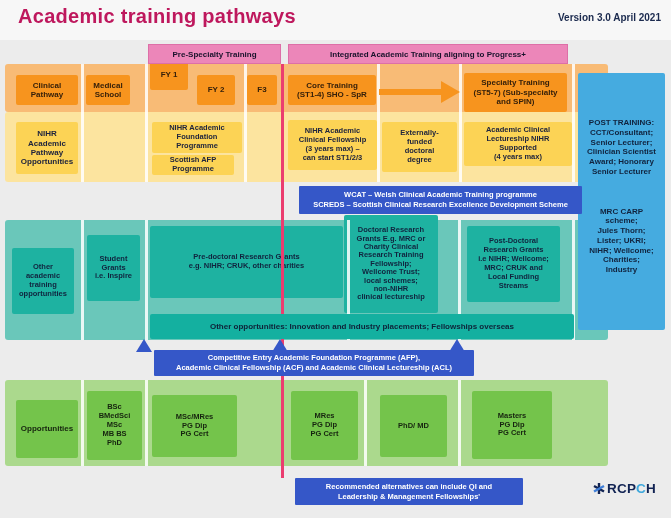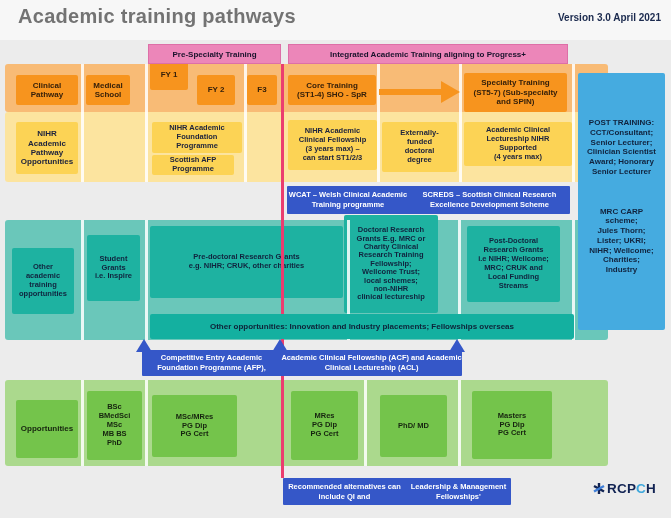--- a/index.html
+++ b/index.html
@@ -1,38 +1,38 @@
 <!DOCTYPE html>
 <html><head>
 <meta charset="utf-8">
 <style>
   html,body{margin:0;padding:0;background:#fff;}
   .stage{position:relative;width:671px;height:518px;background:#ececec;overflow:hidden;
          font-family:"Liberation Sans","DejaVu Sans",sans-serif;color:#1c2340;}
   .top-strip{position:absolute;left:0;top:0;width:671px;height:40px;background:#f7f7f7;}
   .abs{position:absolute;box-sizing:border-box;}
-  .title{left:18px;top:5px;font-size:20px;font-weight:bold;color:#737373;letter-spacing:.3px;}
+  .title{left:18px;top:5px;font-size:20px;font-weight:bold;color:#be185d;letter-spacing:.3px;}
   .version{right:10px;top:12px;font-size:10px;font-weight:bold;color:#1b2a4e;}
   .pink-hdr{background:#ec86b9;border:1px solid #dd6fa7;display:flex;align-items:center;justify-content:center;
             font-size:8px;font-weight:bold;color:#18122b;z-index:4;}
   .band{border-radius:3px;z-index:1;}
   .band-orange{background:#f8bb76;}
   .band-yellow{background:#fce49f;}
   .band-teal{background:#6ac7ba;}
   .band-green{background:#abd98d;}
   .divider{width:3px;background:rgba(255,255,255,.85);z-index:3;}
   .pinkline{left:281px;top:64px;width:3px;height:414px;background:#eb3d6f;z-index:5;}
   .box{display:flex;align-items:center;justify-content:center;text-align:center;
        white-space:pre-line;font-weight:bold;line-height:1.18;border-radius:2px;z-index:2;}
   .box-orange{background:#f7941e;color:#36200a;font-size:8px;}
   .box-yellow{background:#fcd355;color:#20253d;font-size:7.5px;}
   .box-teal{background:#1eb2a1;color:#11233e;font-size:7.5px;}
   .box-green{background:#74c44b;color:#16240f;font-size:7.5px;}
-  .blue-banner{background:#3557c8;color:#fff;display:flex;flex-direction:row;align-items:center;justify-content:center;
-               text-align:center;font-size:7.5px;font-weight:bold;line-height:1.3;z-index:6;border-radius:1px;}
+  .blue-banner{background:#3557c8;color:#fff;display:flex;flex-direction:column;align-items:center;justify-content:center;
+               text-align:center;font-size:7.5px;font-weight:bold;line-height:1.3;z-index:6;border-radius:1px;margin-left:12px;}
   .teal-banner{background:#14b0a0;color:#0e2238;display:flex;align-items:center;justify-content:center;
                font-size:8px;font-weight:bold;z-index:6;border-radius:2px;}
   .sidebar{left:578px;top:73px;width:87px;height:257px;background:#45abe0;z-index:4;border-radius:2px;
            display:flex;flex-direction:column;align-items:center;color:#11233e;}
   .sidebar .blk{white-space:pre-line;text-align:center;font-size:8px;font-weight:bold;line-height:1.22;}
   .arrow-stem{left:379px;top:89px;width:64px;height:6px;background:#f7941e;z-index:3;}
   .arrow-head{left:441px;top:81px;width:0;height:0;border-top:11px solid transparent;border-bottom:11px solid transparent;
               border-left:19px solid #f7941e;z-index:3;}
   .up-arrow{width:0;height:0;border-left:8px solid transparent;border-right:8px solid transparent;
             border-bottom:13px solid #3557c8;z-index:6;}

